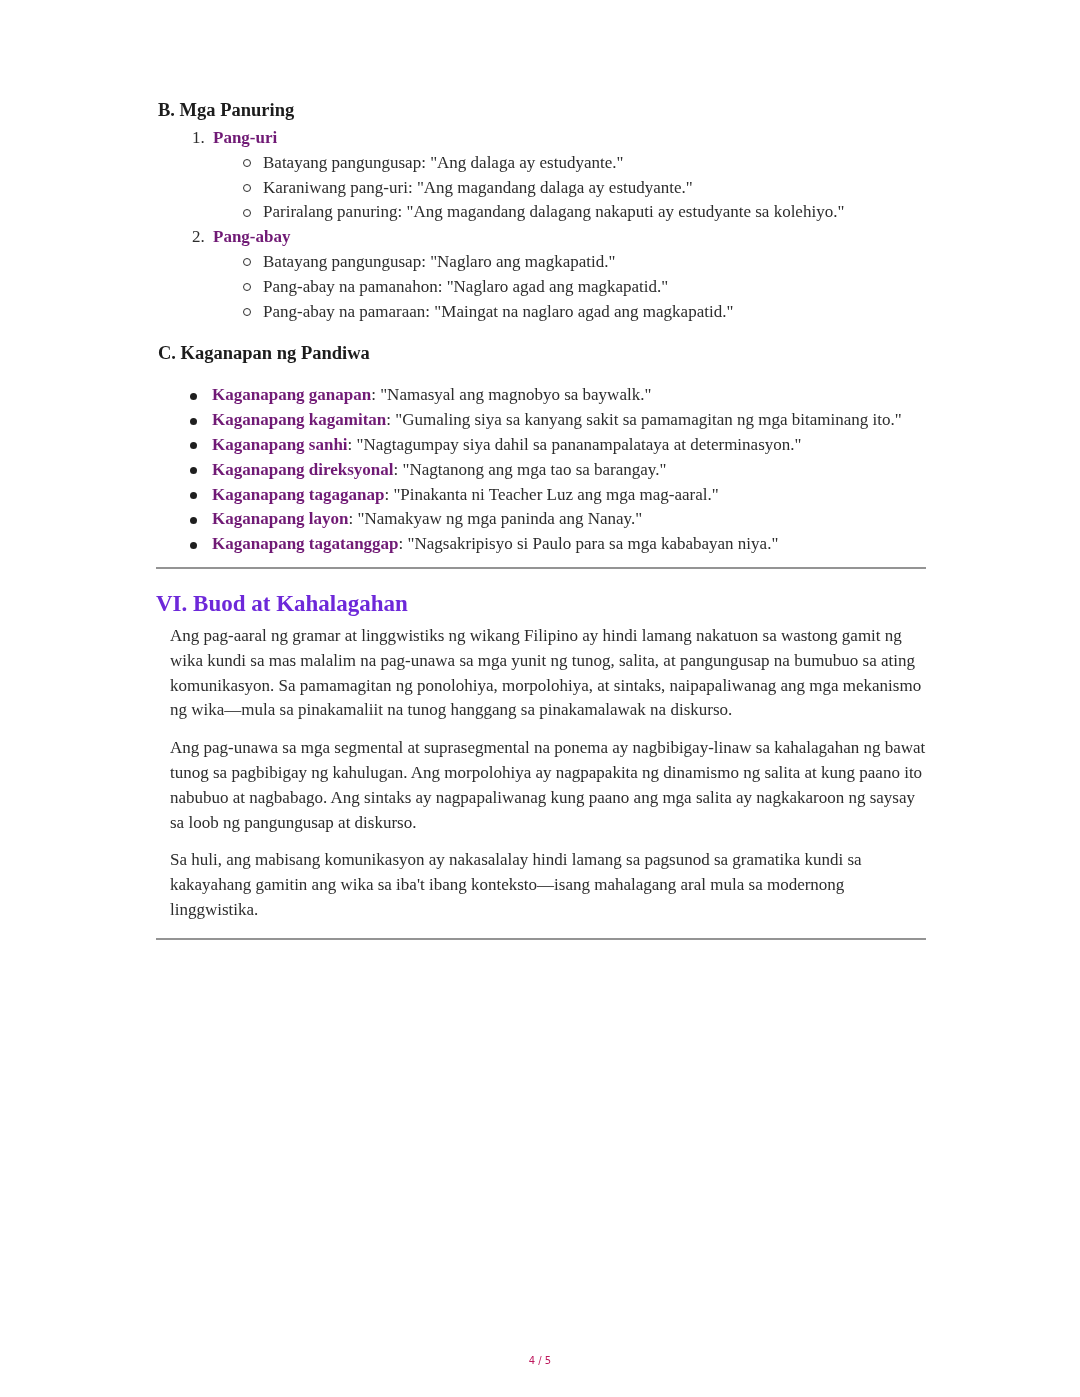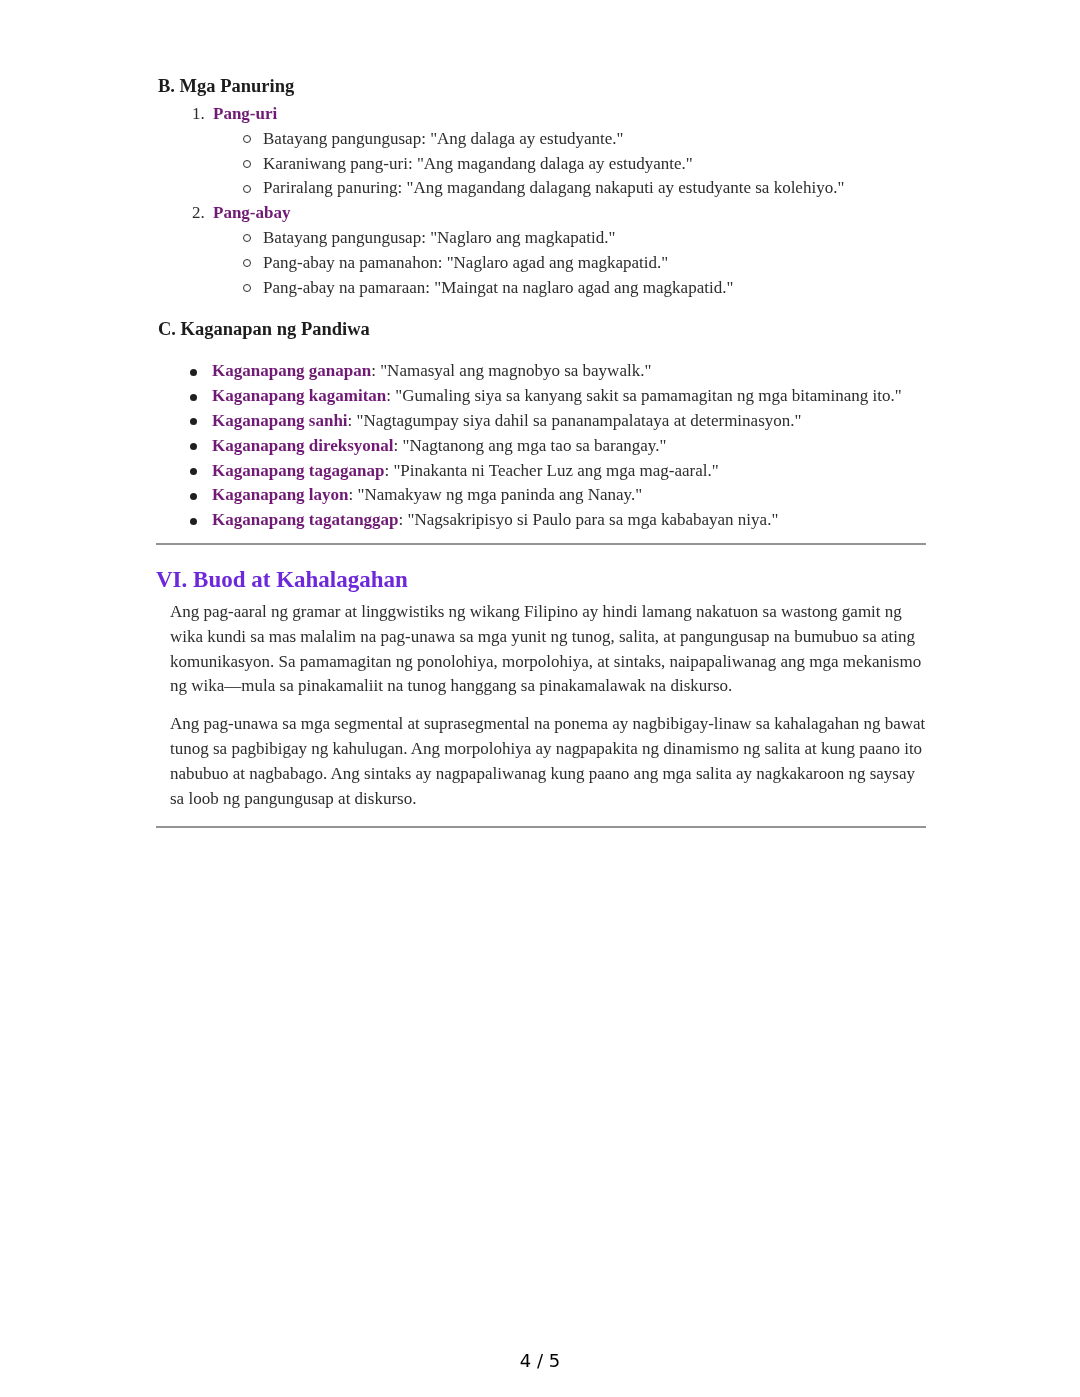--- a/index.html
+++ b/index.html
@@ -14,21 +14,21 @@
     overflow: hidden;
   }
   .content {
     position: absolute;
     left: 156px;
     top: 0;
     width: 770px;
     font-size: 17px;
     line-height: 24.8px;
   }
-  .content { padding-top: 73px; font-family: Liberation Serif, serif; }
+  .content { padding-top: 97px; font-family: Liberation Serif, serif; }
 
   h3.sub-heading {
     font-size: 18.5px;
     line-height: 26px;
     font-weight: bold;
     color: #1c1c1c;
     margin: 0 0 3px 2px;
   }
   h3.sub-heading.spaced { margin-top: 16px; }
 
@@ -89,22 +89,22 @@
 
   .page-footer {
     position: absolute;
     top: 1350px;
     left: 0;
     width: 1080px;
     text-align: center;
   }
   .page-number {
     font-family: "DejaVu Sans", sans-serif;
-    font-size: 18px;
-    color: #000000;
+    font-size: 10px;
+    color: #be185d;
     text-align: right;
   }
 </style>
 </head>
 <body>
 
 <main class="content">
 
   <h3 class="sub-heading">B. Mga Panuring</h3>
 
@@ -141,20 +141,21 @@
     <li><strong>Kaganapang layon</strong><span>: "Namakyaw ng mga paninda ang Nanay."</span></li>
     <li><strong>Kaganapang tagatanggap</strong><span>: "Nagsakripisyo si Paulo para sa mga kababayan niya."</span></li>
   </ul>
 
   <hr class="divider">
 
   <section class="section-vi">
     <h2 class="major-heading">VI. Buod at Kahalagahan</h2>
     <p class="first">Ang pag-aaral ng gramar at linggwistiks ng wikang Filipino ay hindi lamang nakatuon sa wastong gamit ng wika kundi sa mas malalim na pag-unawa sa mga yunit ng tunog, salita, at pangungusap na bumubuo sa ating komunikasyon. Sa pamamagitan ng ponolohiya, morpolohiya, at sintaks, naipapaliwanag ang mga mekanismo ng wika—mula sa pinakamaliit na tunog hanggang sa pinakamalawak na diskurso.</p>
     <p>Ang pag-unawa sa mga segmental at suprasegmental na ponema ay nagbibigay-linaw sa kahalagahan ng bawat tunog sa pagbibigay ng kahulugan. Ang morpolohiya ay nagpapakita ng dinamismo ng salita at kung paano ito nabubuo at nagbabago. Ang sintaks ay nagpapaliwanag kung paano ang mga salita ay nagkakaroon ng saysay sa loob ng pangungusap at diskurso.</p>
+    <p>Sa huli, ang mabisang komunikasyon ay nakasalalay hindi lamang sa pagsunod sa gramatika kundi sa kakayahang gamitin ang wika sa iba't ibang konteksto—isang mahalagang aral mula sa modernong linggwistika.</p>
   </section>
 
   <hr class="divider bottom">
 
 </main>
 
 <footer class="page-footer">
   <span class="page-number">4 / 5</span>
 </footer>
 

